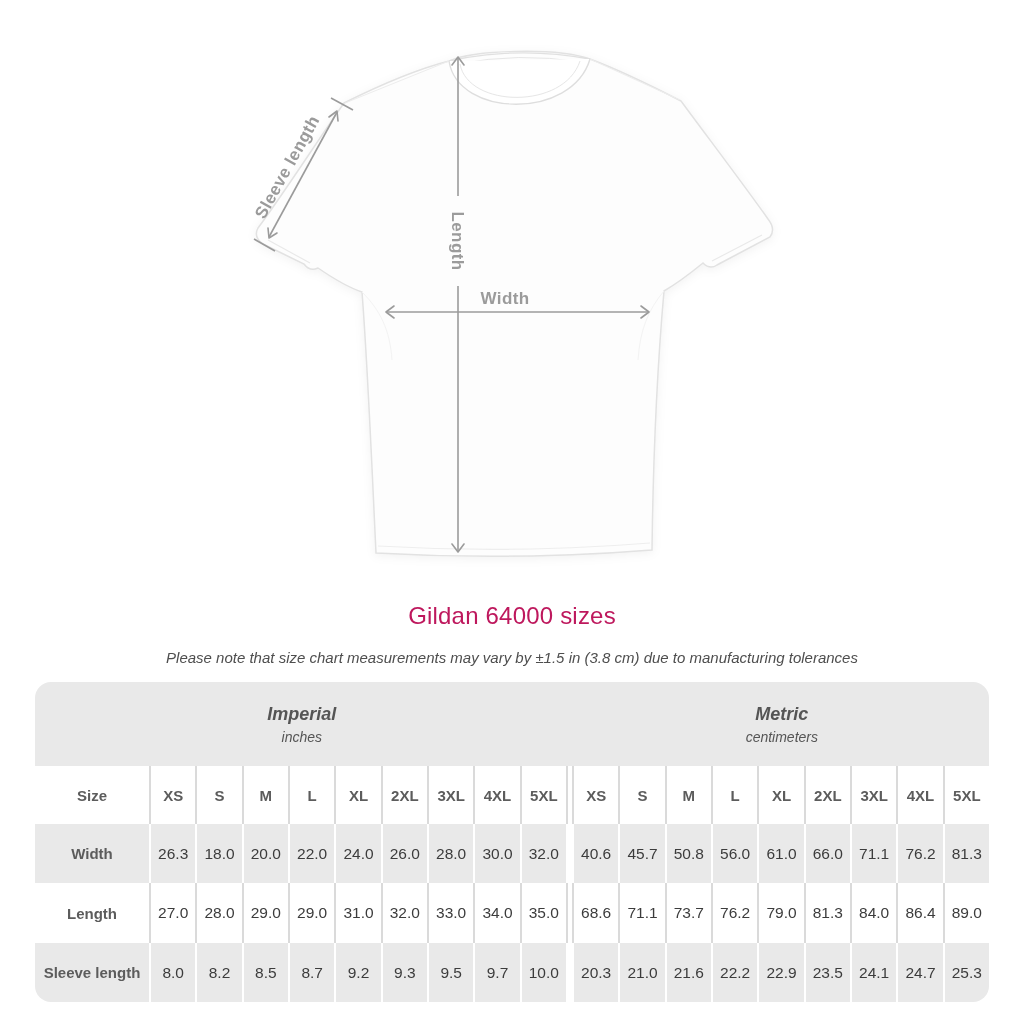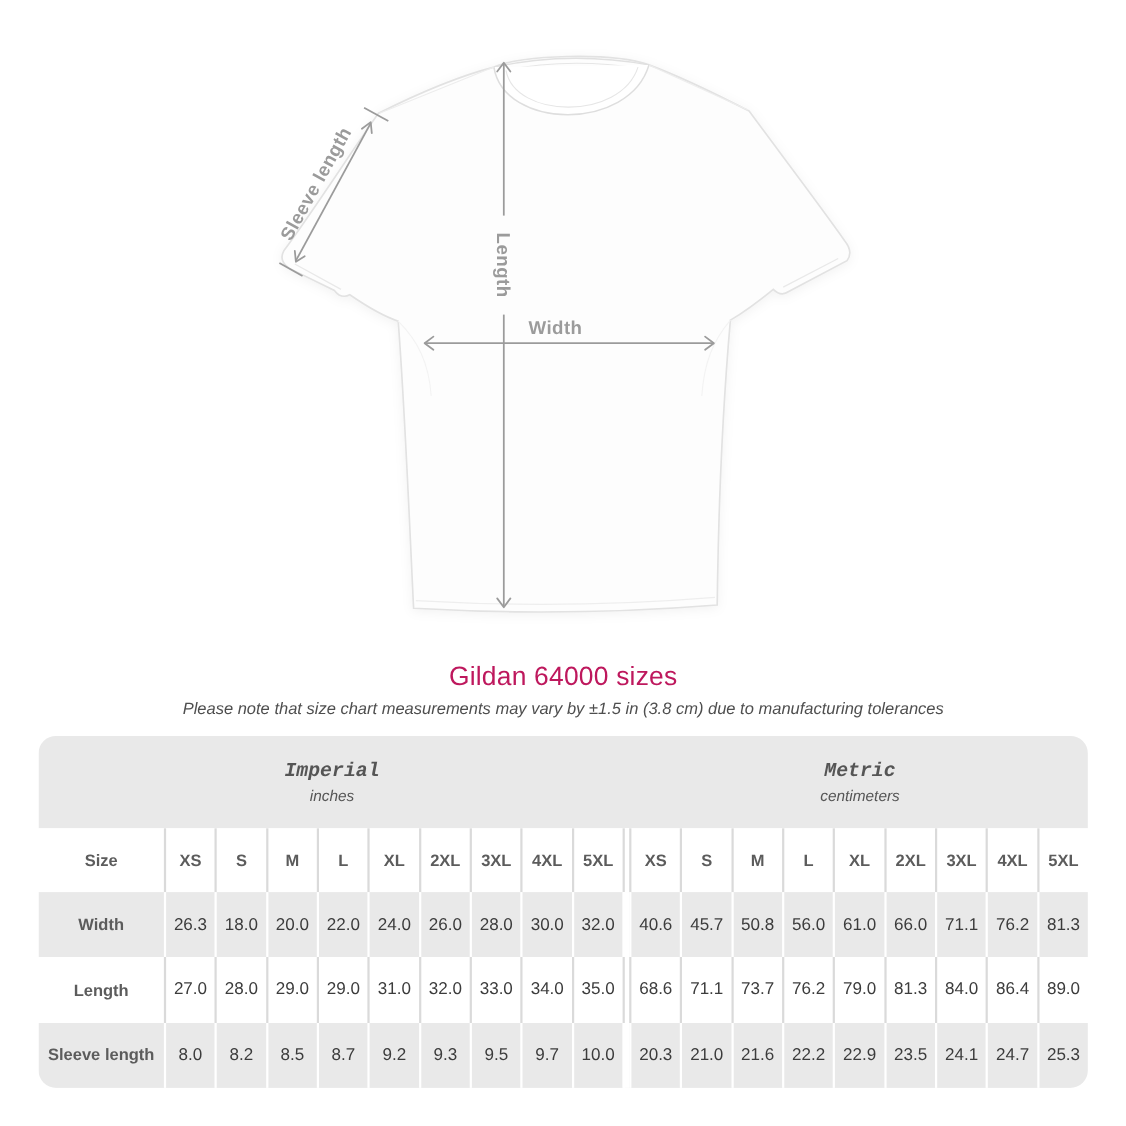--- a/index.html
+++ b/index.html
@@ -5,29 +5,29 @@
   * { margin:0; padding:0; box-sizing:border-box; }
   html,body { width:1024px; height:1024px; background:#ffffff; overflow:hidden;
     font-family:"Liberation Sans","DejaVu Sans",sans-serif; }
 
   .shirt-wrap { width:1024px; height:600px; position:relative; }
   .shirt-wrap svg { display:block; }
 
   .chart-title { text-align:center; font-size:24px; font-weight:normal; color:#be185d;
     margin-top:2px; letter-spacing:.2px; }
   .chart-note { text-align:center; font-size:15px; font-style:italic; color:#4e4e4e;
-    margin-top:6px; }
+    margin-top:19px; }
 
   .size-table { width:954px; margin:16px auto 0 auto; border-radius:16px; overflow:hidden; }
 
   .tbl-band { display:flex; background:#e9e9e9; height:84px; }
   .band-sec { display:flex; flex-direction:column; align-items:center; justify-content:center; gap:4px; }
   .band-sec.imp { width:537px; }
   .band-sec.met { width:417px; }
-  .band-title { font-size:18px; font-weight:bold; font-style:italic; color:#555555;font-family:Liberation Mono, monospace; }
+  .band-title { font-size:18px; font-weight:bold; font-style:italic; color:#555555; }
   .band-sub { font-size:14px; font-style:italic; color:#555555; }
 
   .trow { display:grid; grid-template-columns:114px repeat(9,1fr) 6px repeat(9,1fr); }
   .trow > div { display:flex; align-items:center; justify-content:center;
     border-left:2px solid transparent; }
   .trow > div:first-child { border-left:none; }
 
   .trow.rw { background:#ffffff;text-align:center; }
   .trow.rw > div { border-left-color:#dadada; }
   .trow.rg { background:#e9e9e9; }

